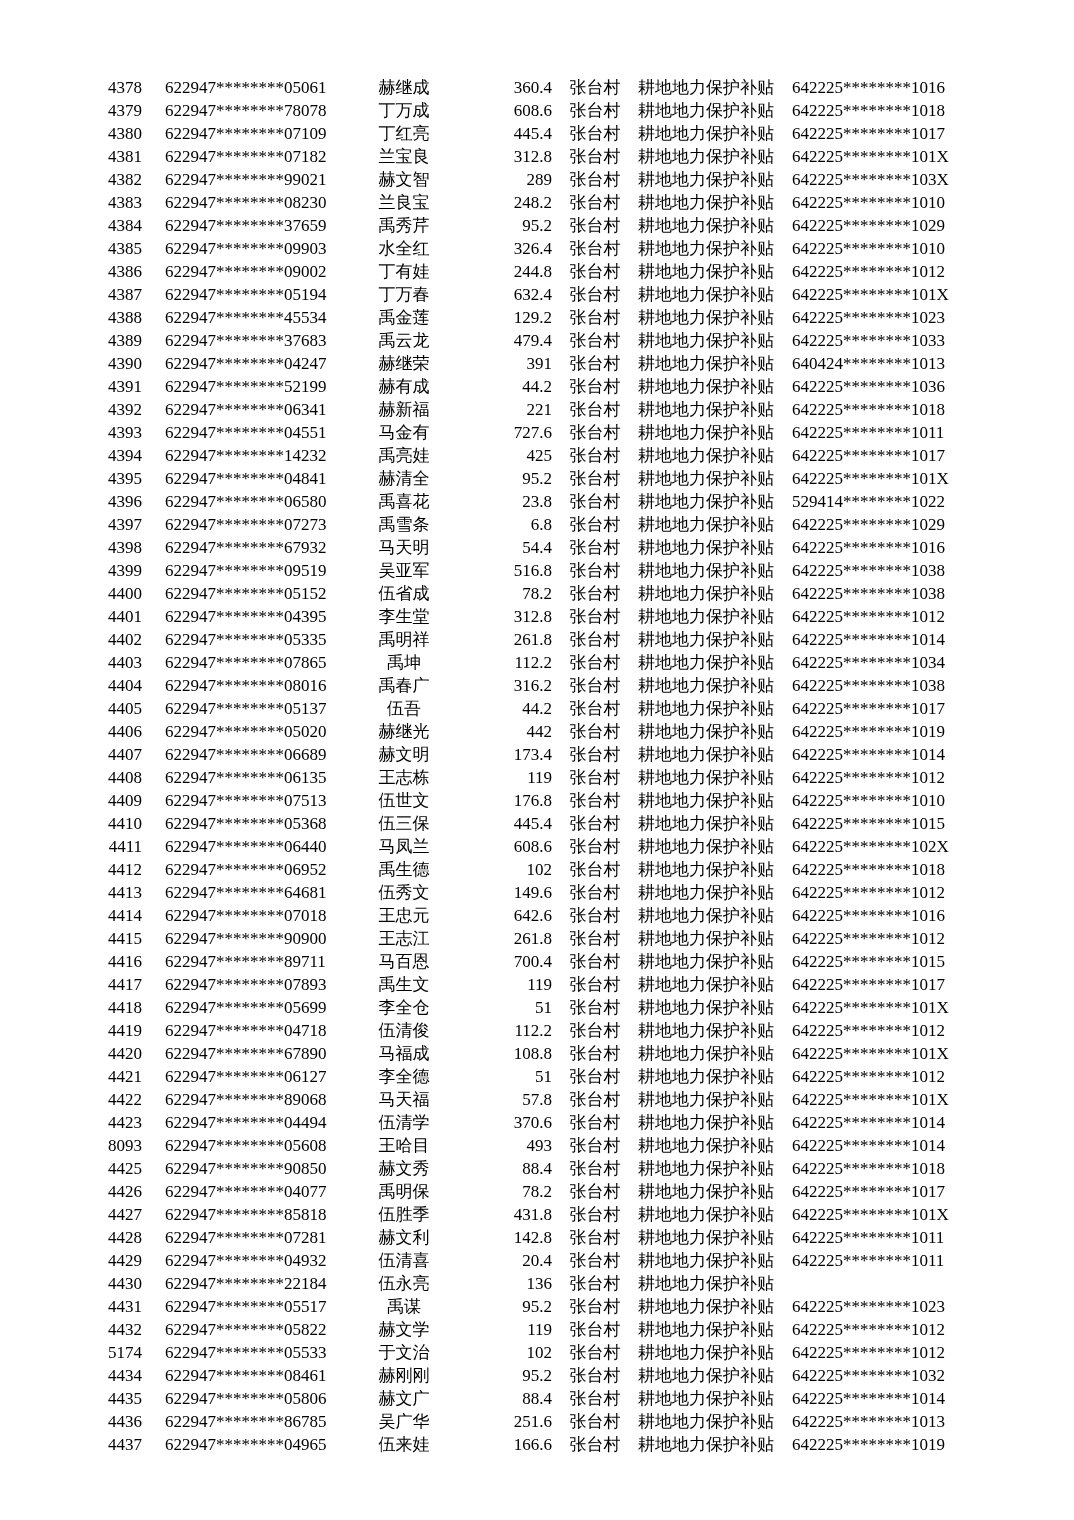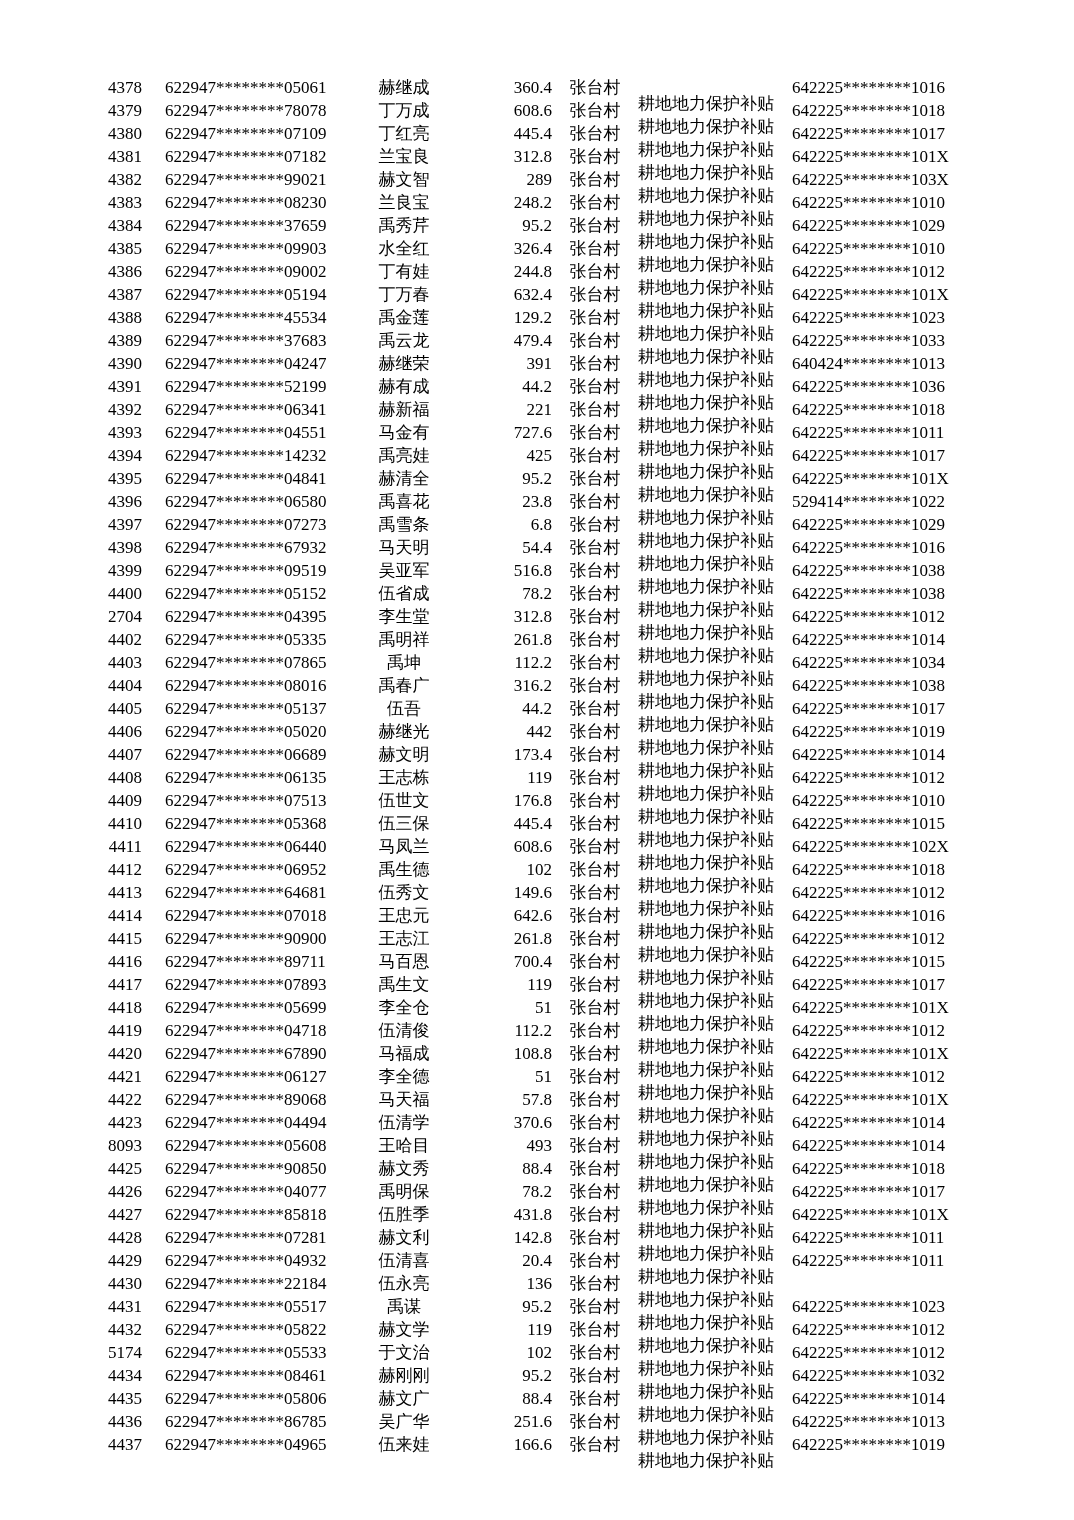--- a/index.html
+++ b/index.html
@@ -28,21 +28,21 @@
     line-height: 23px;
     font-size: 17px;
     white-space: nowrap;
   }
   .cell { overflow: visible; }
   .c0 { text-align: right; }                 
   .c1 { text-align: left; padding-left: 23px; } 
   .c2 { text-align: center; }                
   .c3 { text-align: right; }                
   .c4 { text-align: center; }                
-  .c5 { text-align: center; margin-top: 16px; }                
+  .c5 { text-align: center; }                
   .c6 { text-align: left; padding-left: 20px; } 
 </style>
 </head>
 <body>
 
 <div class="page">
   <div class="table" id="subsidy-table">
       <div class="row">
         <div class="cell c0">4378</div>
         <div class="cell c1">622947********05061</div>
@@ -244,21 +244,21 @@
       <div class="row">
         <div class="cell c0">4400</div>
         <div class="cell c1">622947********05152</div>
         <div class="cell c2">伍省成</div>
         <div class="cell c3">78.2</div>
         <div class="cell c4">张台村</div>
         <div class="cell c5">耕地地力保护补贴</div>
         <div class="cell c6">642225********1038</div>
       </div>
       <div class="row">
-        <div class="cell c0">2704</div>
+        <div class="cell c0">4401</div>
         <div class="cell c1">622947********04395</div>
         <div class="cell c2">李生堂</div>
         <div class="cell c3">312.8</div>
         <div class="cell c4">张台村</div>
         <div class="cell c5">耕地地力保护补贴</div>
         <div class="cell c6">642225********1012</div>
       </div>
       <div class="row">
         <div class="cell c0">4402</div>
         <div class="cell c1">622947********05335</div>

